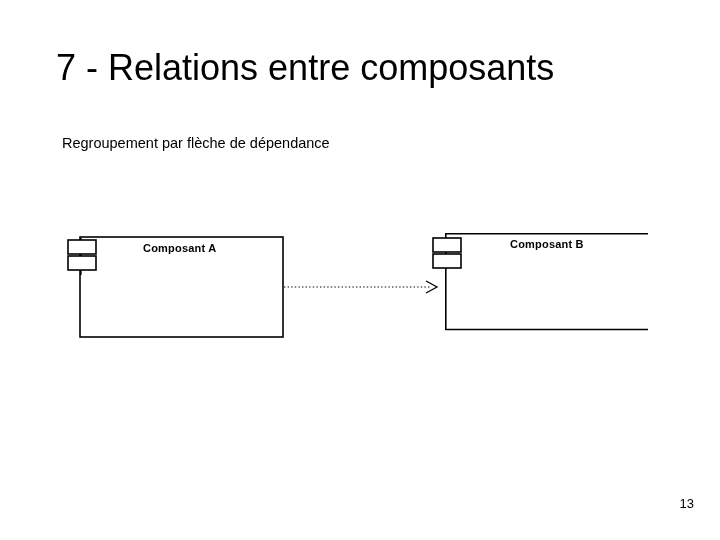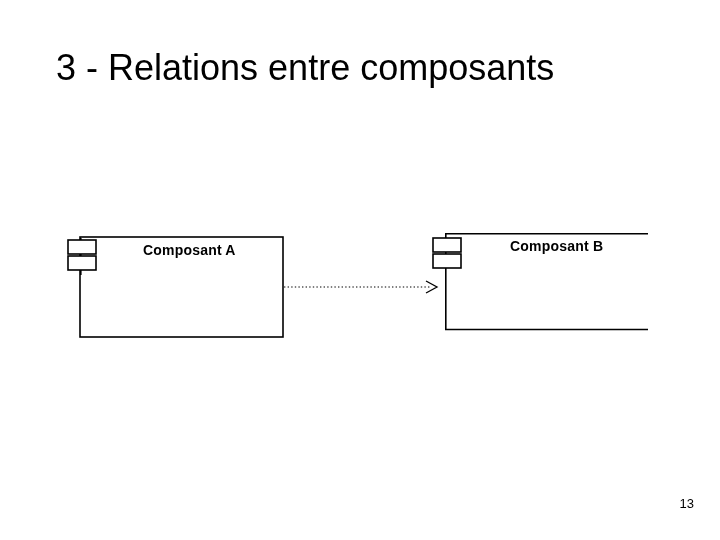--- a/index.html
+++ b/index.html
@@ -58,21 +58,21 @@
     width: 720px;
     height: 540px;
   }
   #diagram svg {
     display: block;
   }
 
   
   .component-label {
     position: absolute;
-    font-size: 14px;
+    font-size: 11px;
     font-weight: bold;
     letter-spacing: 0.2px;
     white-space: nowrap;
     color: #000000;
   }
   #label-composant-a {
     left: 143px;
     top: 242px;
   }
   #label-composant-b {
@@ -90,22 +90,23 @@
     line-height: 16px;
     color: #000000;
     margin-top: 27px;
   }
 </style>
 </head>
 <body>
 
 <div id="slide">
 
-  <div id="slide-title">3 - Relations entre composants</div>
+  <div id="slide-title">7 - Relations entre composants</div>
 
+  <div id="slide-subtitle">Regroupement par flèche de dépendance</div>
 
   <div id="diagram">
     <svg width="720" height="540" viewBox="0 0 720 540" xmlns="http://www.w3.org/2000/svg">
 
       <g>
         <rect x="80" y="237" width="203" height="100" fill="#ffffff" stroke="#000000" stroke-width="1.6"></rect>
 
         <line x1="80.8" y1="238" x2="80.8" y2="275" stroke="#000000" stroke-width="1.6"></line>
         <rect x="68" y="240" width="28" height="14" fill="#ffffff" stroke="#000000" stroke-width="1.6"></rect>
         <rect x="68" y="256" width="28" height="14" fill="#ffffff" stroke="#000000" stroke-width="1.6"></rect>

